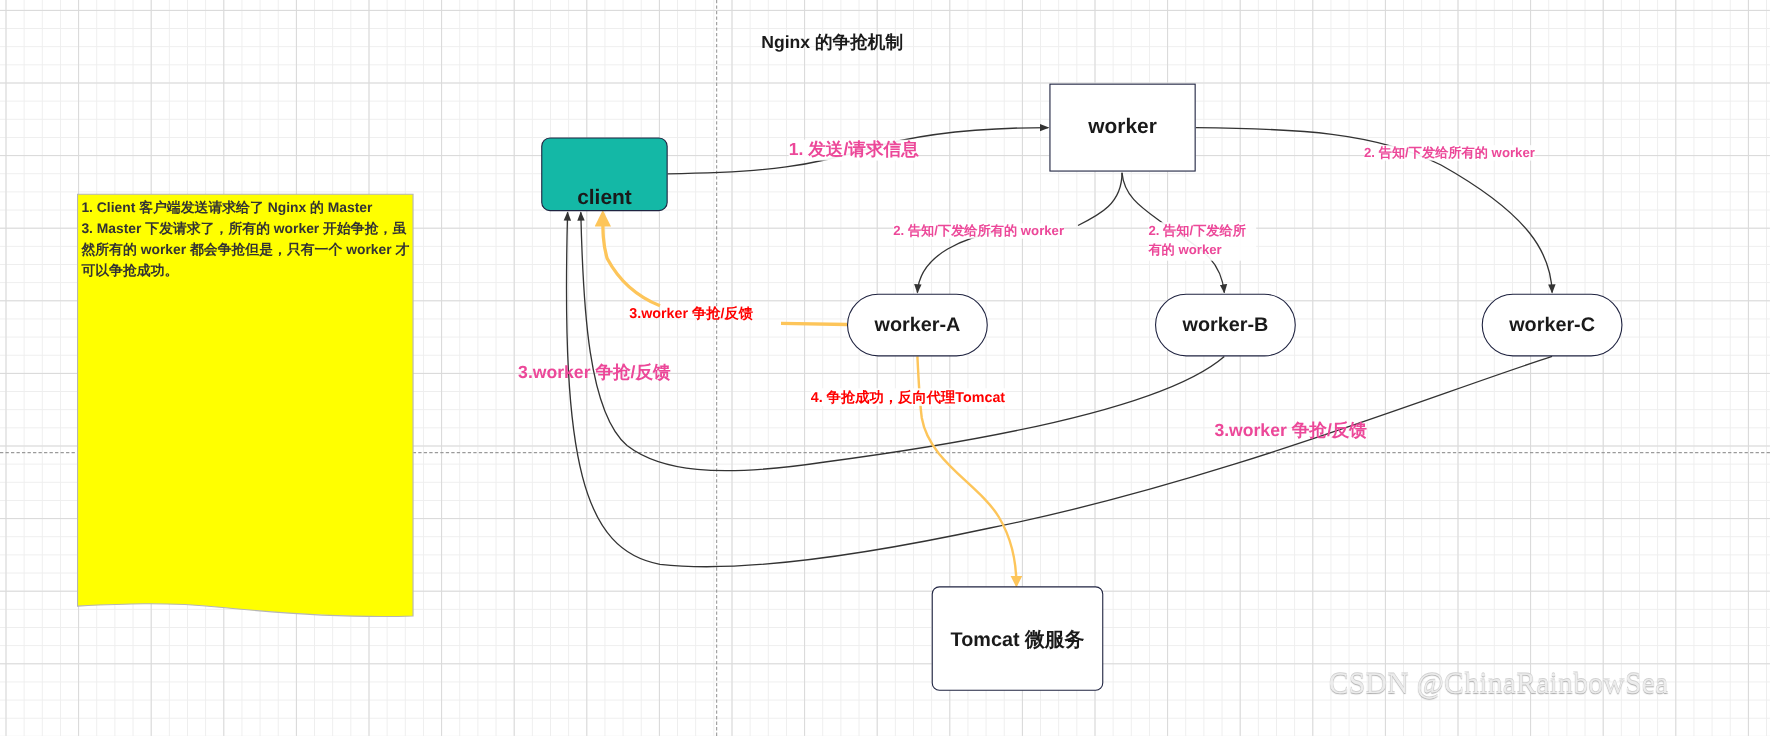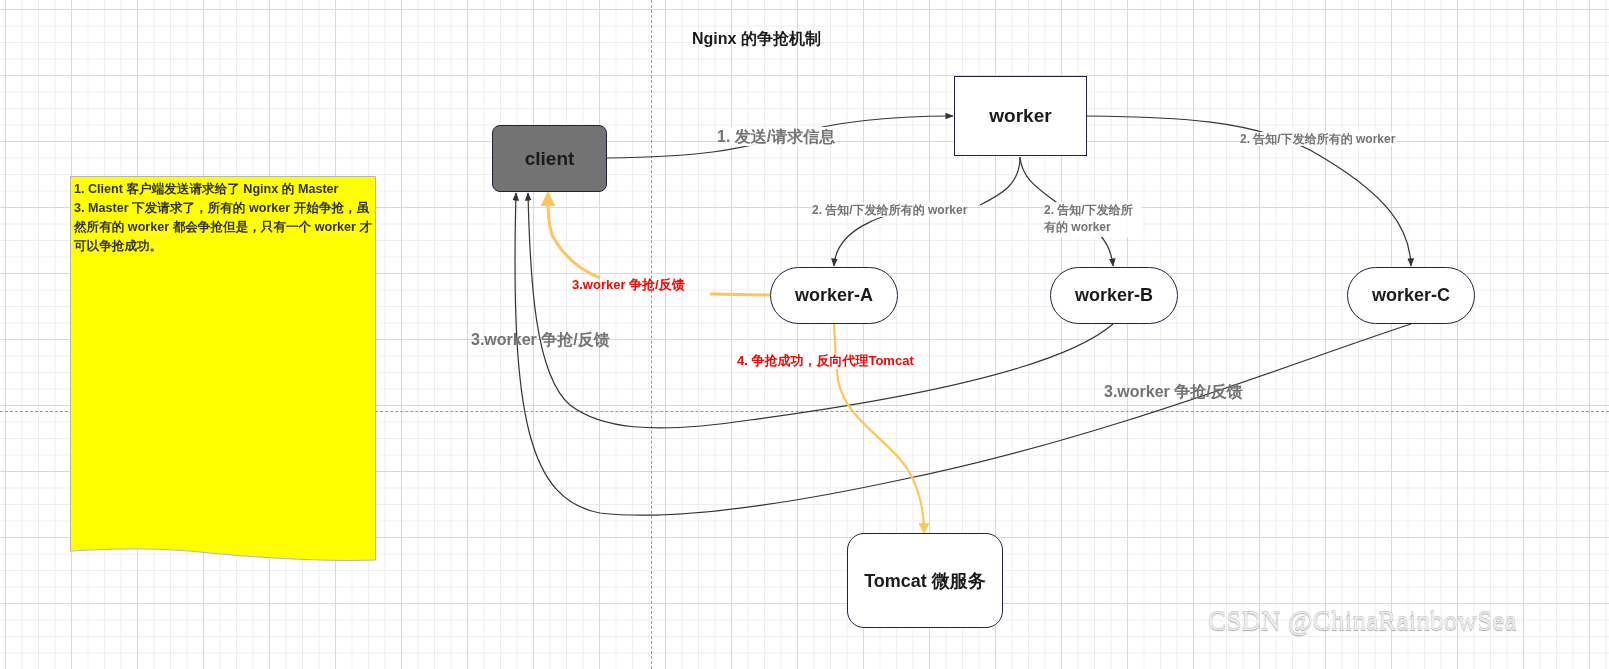--- a/index.html
+++ b/index.html
@@ -20,31 +20,31 @@
     .page-break-h { position: absolute; top: 411px; left: 0; height: 0; width: 1609px; border-top: 1px dashed #9a9a9a; }
 
     #edges { position: absolute; left: 0; top: 0; width: 1609px; height: 669px; }
 
     .node {
       position: absolute; box-sizing: border-box;
       display: flex; align-items: center; justify-content: center;
       font-weight: bold; font-size: 19px; color: #1a1a1a;
       border: 1.5px solid #1f2340; background: #ffffff;
     }
-    .node-client { left: 492px; top: 125px; width: 115px; height: 67px; background: #737373; border-radius: 8px; }
+    .node-client { left: 492px; top: 125px; width: 115px; height: 67px; background: #14b8a6; border-radius: 8px; align-items: flex-end; }
     .node-master { left: 954px; top: 76px; width: 133px; height: 80px; border-radius: 0; }
     .node-worker { top: 267px; width: 128px; height: 57px; border-radius: 29px; font-size: 18px; }
     .node-worker-a { left: 770px; }
     .node-worker-b { left: 1050px; }
     .node-worker-c { left: 1347px; justify-content: center; }
-    .node-tomcat { left: 847px; top: 533px; width: 156px; height: 95px; border-radius: 17px; font-size: 18px; }
+    .node-tomcat { left: 847px; top: 533px; width: 156px; height: 95px; border-radius: 7px; font-size: 18px; }
 
     .title { position: absolute; left: 692px; top: 29px; font-size: 16px; font-weight: bold; color: #1a1a1a; }
 
-    .label { position: absolute; font-weight: bold; color: #737373; white-space: nowrap; background: rgba(255,255,255,0.92); line-height: 1.2; }
+    .label { position: absolute; font-weight: bold; color: #ec4899; white-space: nowrap; background: rgba(255,255,255,0.92); line-height: 1.2; }
     .label-send { left: 717px; top: 127px; font-size: 16px; }
     .label-notify-c { left: 1240px; top: 132px; font-size: 12px; }
     .label-notify-a { left: 812px; top: 203px; font-size: 12px; }
     .label-notify-b { left: 1044px; top: 202px; font-size: 12px; white-space: normal; width: 98px; line-height: 1.45; }
     .label-compete-left { left: 471px; top: 330px; font-size: 16px; background: transparent; }
     .label-compete-right { left: 1104px; top: 382px; font-size: 16px; background: transparent; }
     .label-red-compete { left: 572px; top: 277px; font-size: 13px; color: #ff0000; background: transparent; }
     .label-red-success { left: 737px; top: 353px; font-size: 13px; color: #ff0000; background: rgba(255,255,255,0.92); }
 
     .note { position: absolute; left: 70px; top: 176px; width: 306px; height: 386px; }

